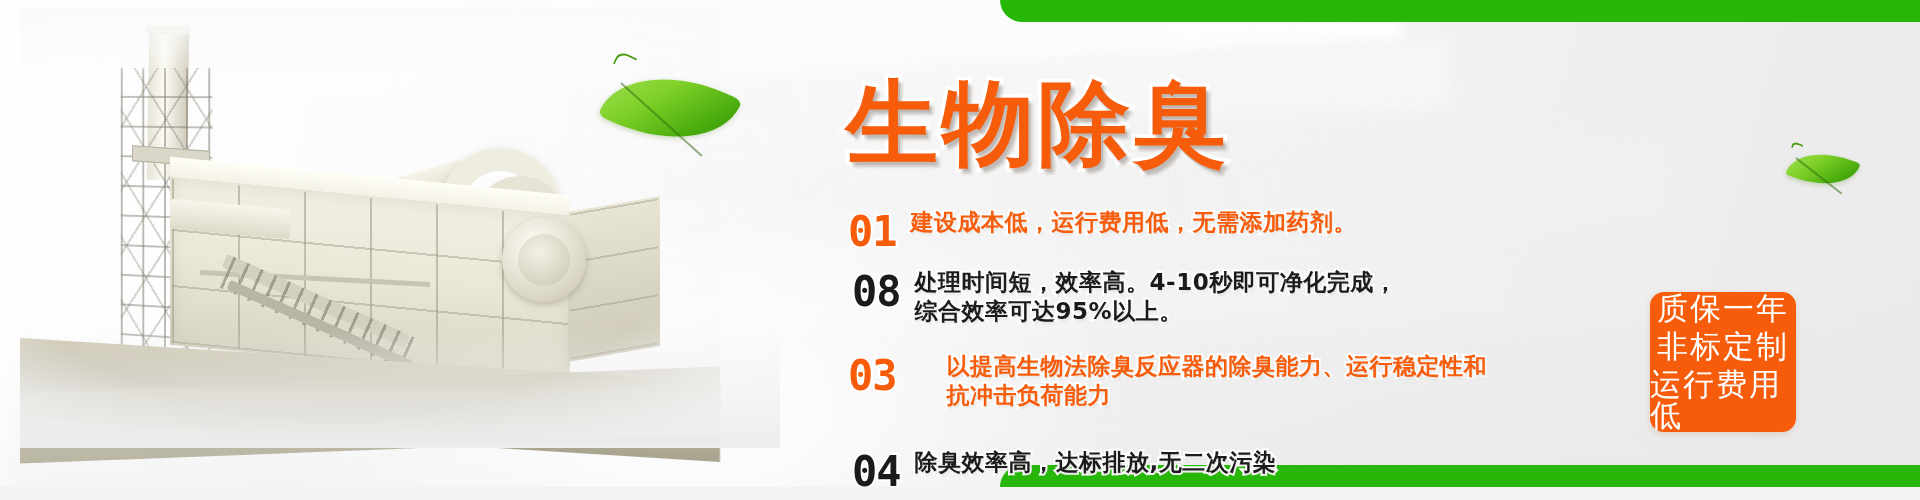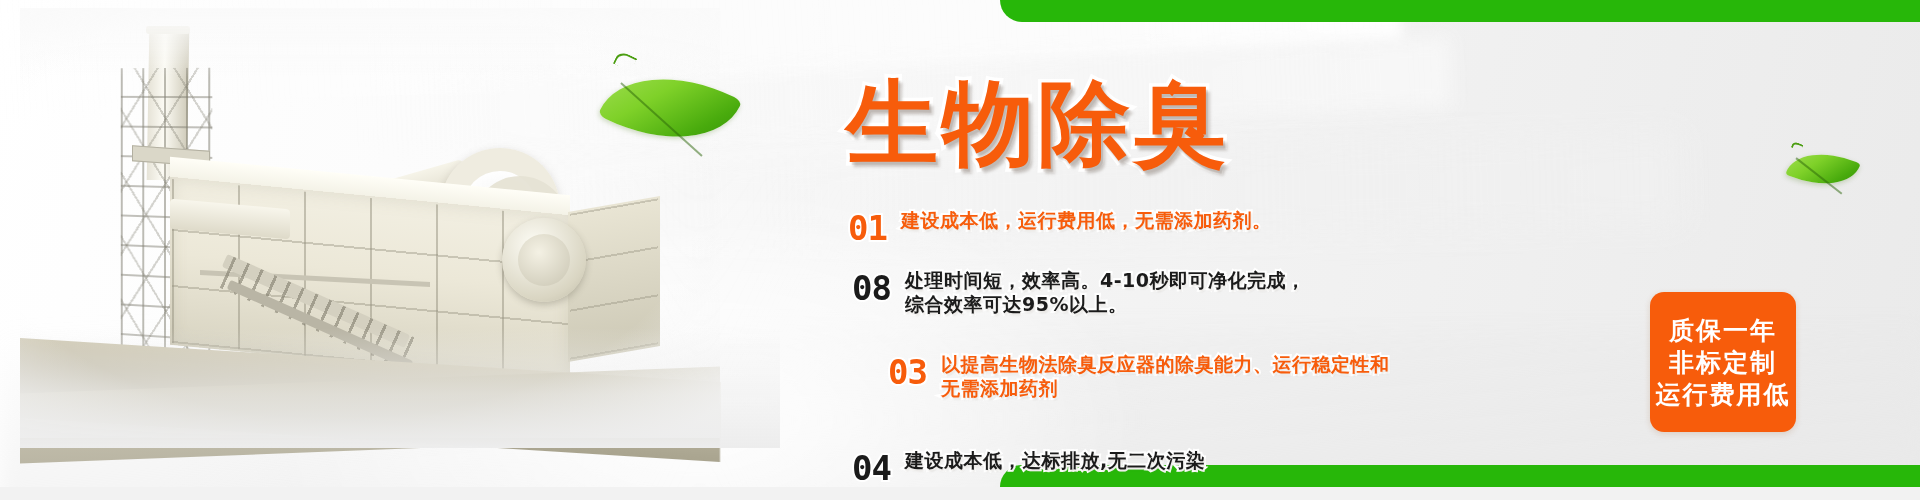--- a/index.html
+++ b/index.html
@@ -245,57 +245,57 @@
     paint-order:stroke fill;
     text-shadow:
        4px 5px 3px rgba(120,110,100,.35),
        2px 3px 1px rgba(150,140,130,.25);
     white-space:nowrap;
   }
 
   .feature { position:absolute; display:flex; align-items:flex-start; }
   .num {
     font-family:"DejaVu Sans Mono","Liberation Mono",monospace;
-    font-size:34px; font-weight:700; line-height:1;
+    font-size:42px; font-weight:700; line-height:1;
     letter-spacing:-1px;
     flex:0 0 auto;
     margin-right:14px;
     padding-top:3px;
   }
   .ftext {
-    font-size:19px; font-weight:700; line-height:1.28;
+    font-size:23px; font-weight:700; line-height:1.28;
     letter-spacing:.5px;
     font-family:"DejaVu Sans","Liberation Sans",sans-serif;
     white-space:pre-line;
   }
 
   .orange .num  { color:#f75c0b; -webkit-text-stroke:4px #fff; paint-order:stroke fill; }
   .orange .ftext{ color:#f75c0b; -webkit-text-stroke:4px #fff; paint-order:stroke fill;
                   text-shadow:1px 2px 2px rgba(140,130,120,.22); }
   .dark .num    { color:#1b1b1b; -webkit-text-stroke:4px #fff; paint-order:stroke fill; }
   .dark .ftext  { color:#1b1b1b; -webkit-text-stroke:4px #fff; paint-order:stroke fill;
                   text-shadow:1px 2px 2px rgba(140,130,120,.22); }
 
   #f1 { left:848px; top:208px; }
   #f2 { left:852px; top:268px; }
-  #f3 { left:888px; top:352px; }
+  #f3 { left:848px; top:352px;gap:36px; }
   #f4 { left:852px; top:436px;margin-top:12px; }
 
   
   #badge {
     position:absolute; left:1650px; top:292px;
     width:146px; height:140px;
     background:#f75c0b; border-radius:14px;
     display:flex; flex-direction:column;
     align-items:center; justify-content:center;
     gap:7px;
     box-shadow:0 2px 6px rgba(150,80,20,.18);
   }
   #badge .bline {
-    color:#fff; font-size:25px; font-weight:700; letter-spacing:2px;
+    color:#fff; font-size:31px; font-weight:400; letter-spacing:2px;
     line-height:1;
     font-family:"DejaVu Sans","Liberation Sans",sans-serif;
   }
 </style>
 </head>
 <body>
 
 <div id="banner">
 
   <div class="streak s1"></div>
@@ -363,26 +363,26 @@
 
     <div class="feature dark" id="f2">
       <span class="num">08</span>
       <span class="ftext">处理时间短，效率高。4-10秒即可净化完成，
 综合效率可达95%以上。</span>
     </div>
 
     <div class="feature orange" id="f3">
       <span class="num">03</span>
       <span class="ftext">以提高生物法除臭反应器的除臭能力、运行稳定性和
-无需添加药剂</span>
+抗冲击负荷能力</span>
     </div>
 
     <div class="feature dark" id="f4">
       <span class="num">04</span>
-      <span class="ftext">建设成本低，达标排放,无二次污染</span>
+      <span class="ftext">除臭效率高，达标排放,无二次污染</span>
     </div>
 
     <div id="badge">
       <span class="bline">质保一年</span>
       <span class="bline">非标定制</span>
       <span class="bline">运行费用低</span>
     </div>
 
   </div>
 </div>

